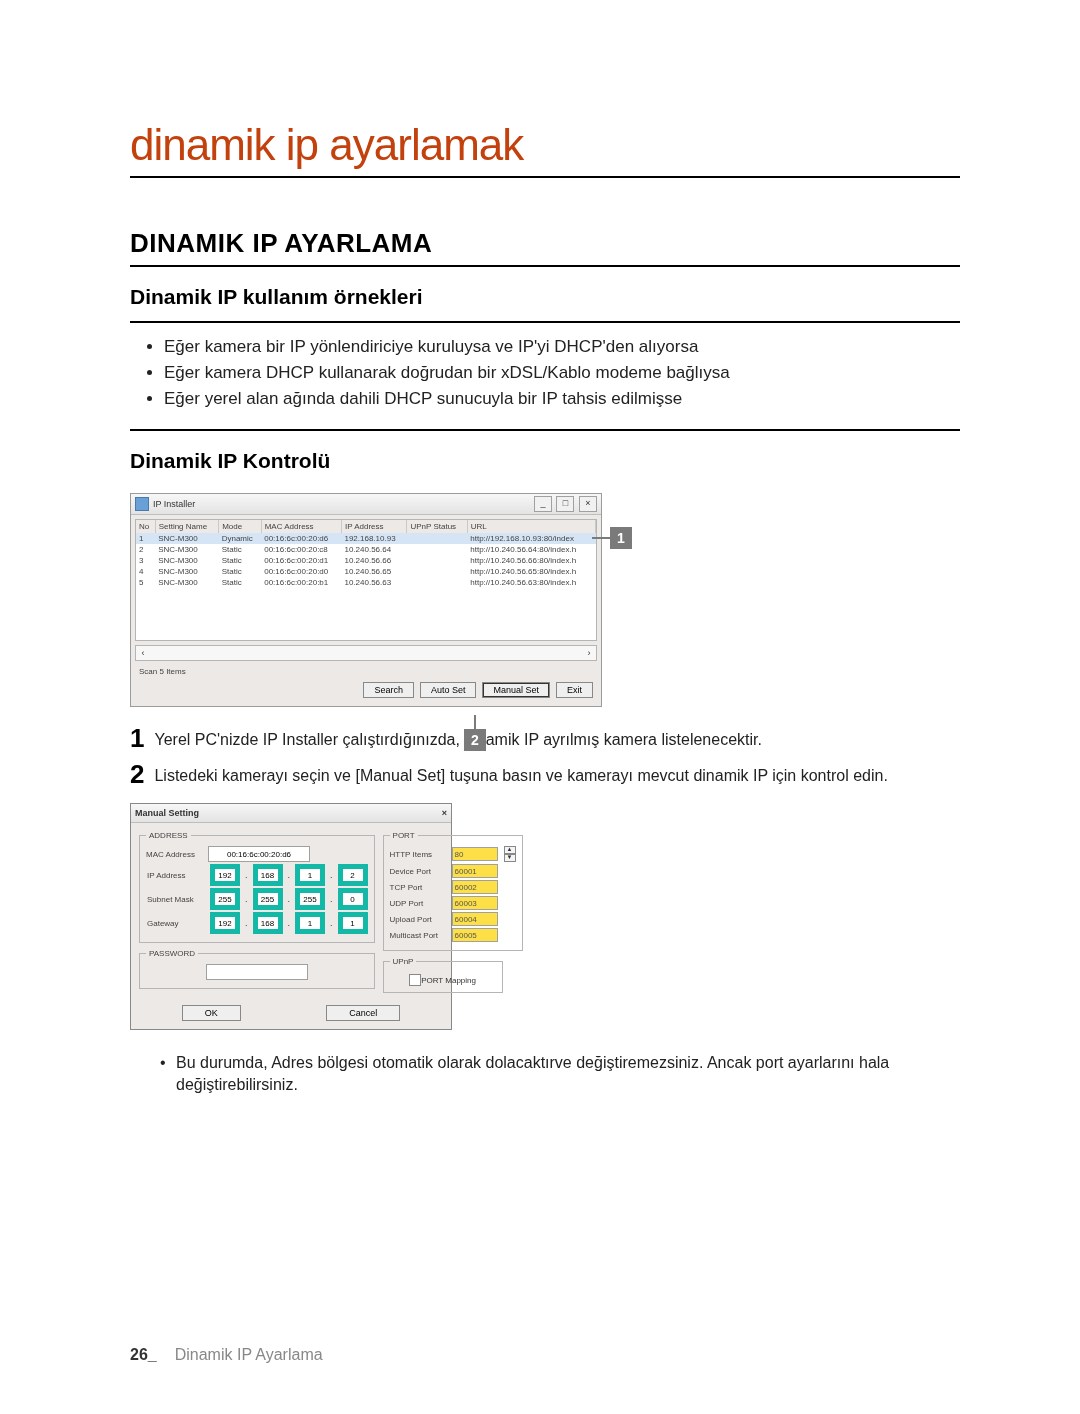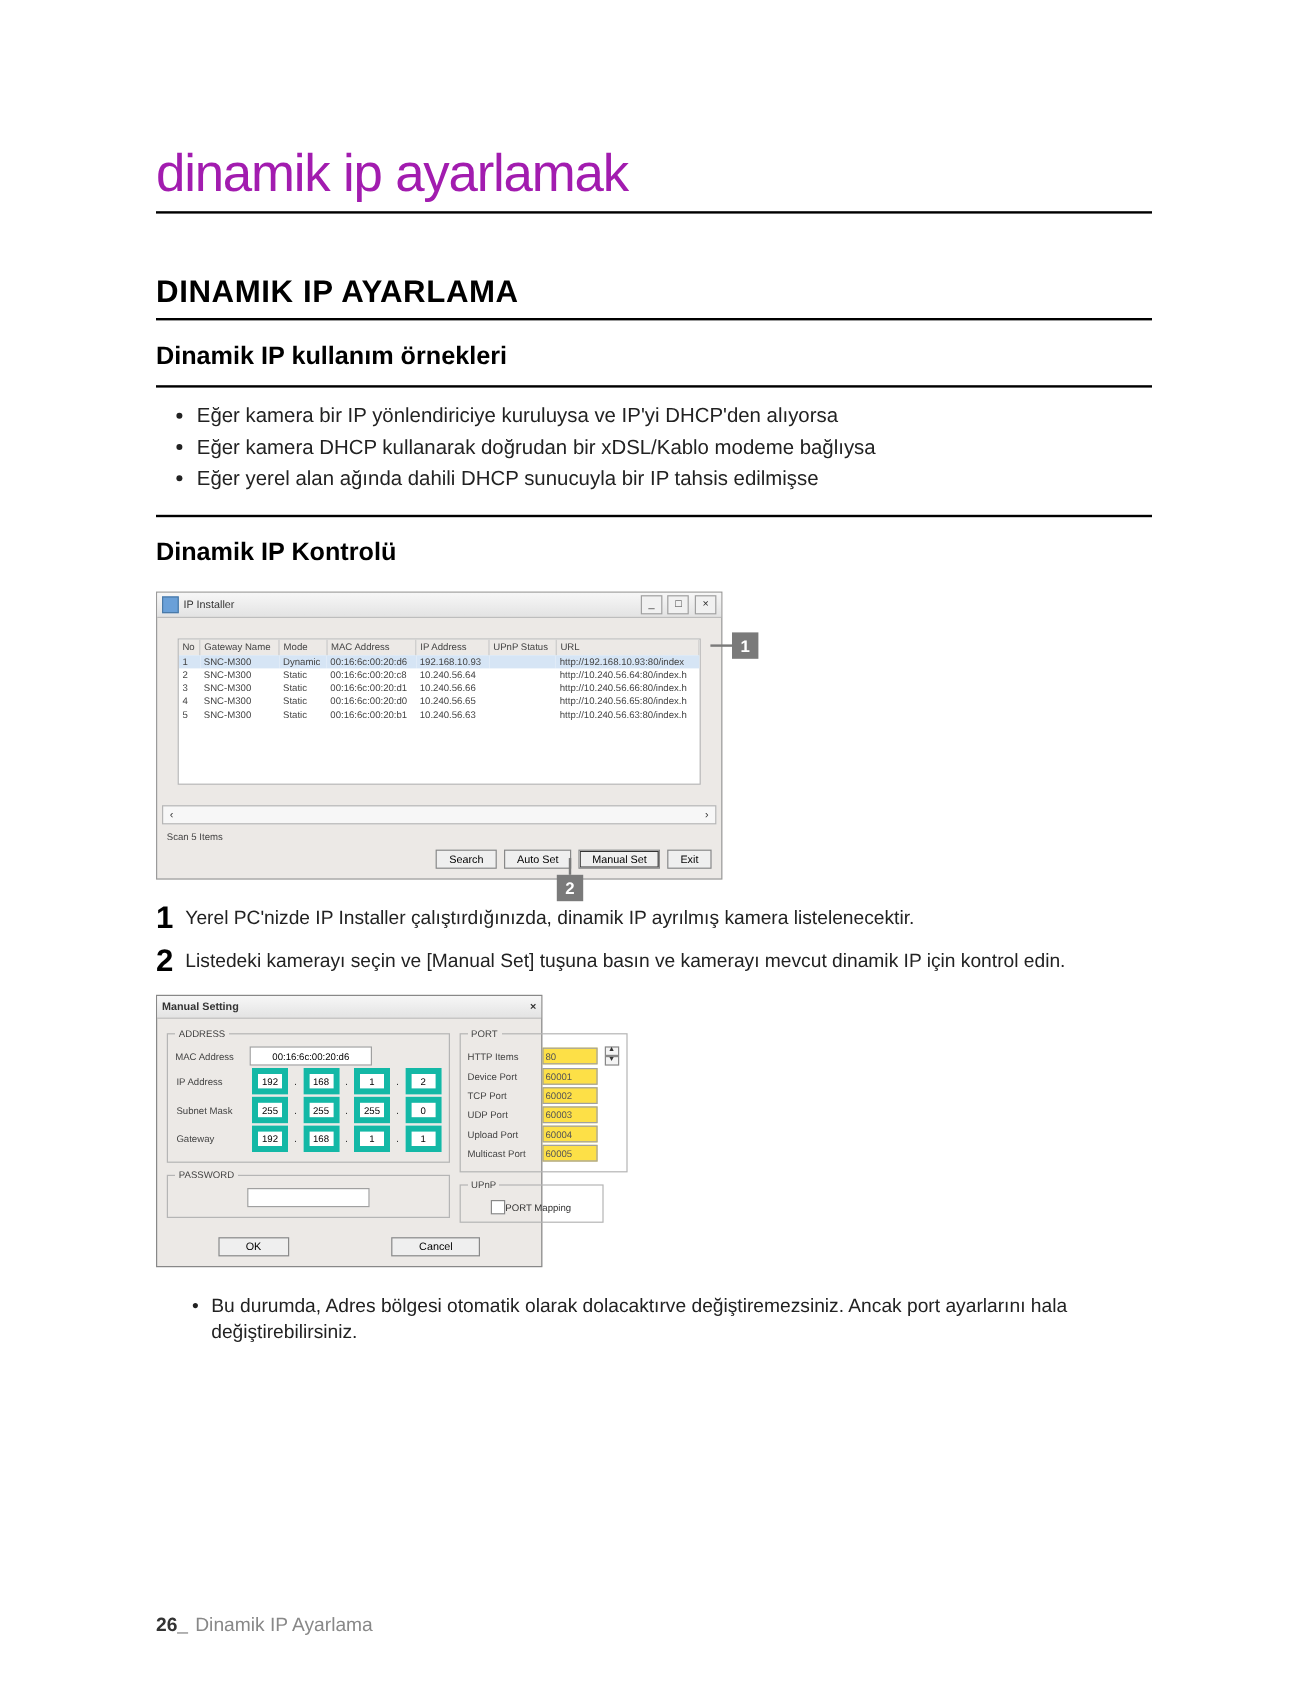--- a/index.html
+++ b/index.html
@@ -1,30 +1,30 @@
 <!DOCTYPE html>
 <html><head>
 <meta charset="utf-8">
 <style>
   html,body{margin:0;padding:0;background:#fff;color:#000;font-family:Arial,Helvetica,sans-serif}
   .page{width:1080px;height:1414px;position:relative;box-sizing:border-box;padding:120px 120px 0 130px}
-  .title{font-size:44px;font-weight:400;letter-spacing:-1px;color:#a21caf;border-bottom:2px solid #000;padding-bottom:6px}
+  .title{font-size:44px;font-weight:400;letter-spacing:-1px;color:#c2410c;border-bottom:2px solid #000;padding-bottom:6px}
   .h2{font-size:26px;font-weight:700;margin-top:50px;letter-spacing:.5px;border-bottom:2px solid #000;padding-bottom:6px}
   .h3{font-size:21px;font-weight:700;margin-top:18px}
   .rule{border-top:2px solid #000;margin-top:12px}
   ul.bullets{margin:14px 0 0 0;padding:0 0 0 34px;font-size:17px;color:#222}
   ul.bullets li{margin:6px 0;list-style:disc}
   .bullets-wrap{border-bottom:2px solid #000;padding-bottom:14px;margin-top:6px}
   
   .win{width:470px;border:1px solid #9b9b9b;background:#ece9e6;margin-top:20px;font-size:9px;color:#333;position:relative}
   .win .tbar{display:flex;align-items:center;background:linear-gradient(#f7f7f7,#e3e3e3);border-bottom:1px solid #bdbdbd;height:20px;padding:0 4px}
   .win .tbar .ico{width:12px;height:12px;background:#6aa0d8;margin-right:4px;border:1px solid #4a7aa8}
   .win .tbar .spacer{flex:1}
   .win .tbar .btns span{display:inline-block;width:16px;height:14px;border:1px solid #a0a0a0;background:#f1f1f1;margin-left:2px;text-align:center;line-height:12px}
-  .grid{background:#fff;border:1px solid #b5b5b5;margin:17px;height:120px;overflow:hidden;font-family:Tahoma,Arial;font-size:8px;color:#444}
+  .grid{background:#fff;border:1px solid #b5b5b5;margin:4px;height:120px;overflow:hidden;font-family:Tahoma,Arial;font-size:8px;color:#444}
   .grid table{border-collapse:collapse;width:100%}
   .grid th{background:#ece9e6;border-right:1px solid #c9c9c9;padding:2px 3px;font-weight:400;text-align:left}
   .grid td{padding:1px 3px;white-space:nowrap}
   .grid tr.hi td{background:#d6e5f5}
   .scrollbar{display:flex;align-items:center;border:1px solid #b5b5b5;margin:0 4px 4px 4px;height:14px;background:#f7f7f7}
   .scrollbar .arrow{width:14px;text-align:center}
   .scrollbar .track{flex:1}
   .statusline{font-size:8px;padding:2px 8px;color:#444}
   .winbtns{display:flex;justify-content:flex-end;gap:6px;padding:4px 8px 8px 8px}
   .winbtns button{font-size:9px;padding:2px 10px;background:#efefef;border:1px solid #888}
@@ -56,21 +56,21 @@
   .spin b{width:10px;height:6px;border:1px solid #888;background:#f4f4f4;font-size:6px;line-height:4px;text-align:center;font-weight:400}
   .pwd input{width:96px;height:12px;border:1px solid #a0a0a0;background:#fff}
   .chk{display:flex;align-items:center;gap:0;font-size:8px;margin-top:4px;justify-content:center}
   .chk .box{width:10px;height:10px;border:1px solid #888;background:#fff}
   .dlgbtns{display:flex;justify-content:space-around;padding:4px 8px 8px 8px}
   .dlgbtns button{font-size:9px;padding:2px 22px;background:#efefef;border:1px solid #888}
   
   .note{margin:22px 0 0 30px;font-size:16px;color:#222;line-height:1.35;position:relative;padding-left:16px}
   .note:before{content:"•";position:absolute;left:0;top:0}
   .footer{position:absolute;bottom:50px;left:130px;font-size:16px;color:#888}
-  .footer b{color:#333;font-weight:700;margin-right:6px}
+  .footer b{color:#333;font-weight:700;margin-right:18px}
   .installer-wrap{position:relative;width:470px}
 </style>
 </head>
 <body>
 
 <div class="page">
   <div class="title">dinamik ip ayarlamak</div>
   <div class="h2">DINAMIK IP AYARLAMA</div>
 
   <div class="h3">Dinamik IP kullanım örnekleri</div>
@@ -95,21 +95,21 @@
           <span>_</span>
           <span>□</span>
           <span>×</span>
         </span>
       </div>
       <div class="grid">
         <table>
           <tbody>
               <tr>
             <th>No</th>
-            <th>Gateway Name</th>
+            <th>Setting Name</th>
             <th>Mode</th>
             <th>MAC Address</th>
             <th>IP Address</th>
             <th>UPnP Status</th>
             <th>URL</th>
           </tr>
           <tr class="hi">
             <td>1</td>
                 <td>SNC-M300</td>
                 <td>Dynamic</td>

